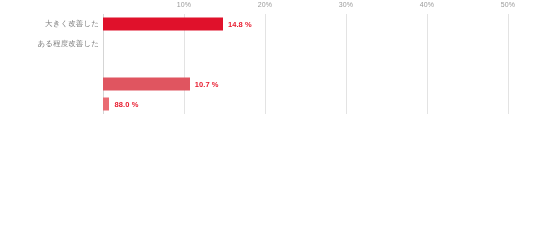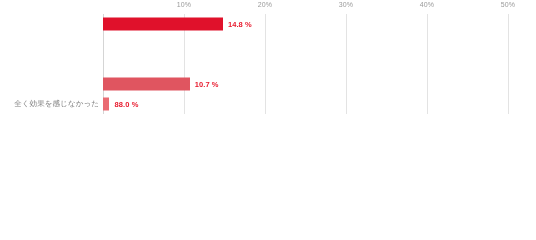--- a/index.html
+++ b/index.html
@@ -118,40 +118,41 @@
   <div class="plot">
     <div class="axis-origin"></div>
     <div class="gridline" style="left: 81px;"></div>
     <div class="gridline" style="left: 162px;"></div>
     <div class="gridline" style="left: 243px;"></div>
     <div class="gridline" style="left: 324px;"></div>
     <div class="gridline" style="left: 405px;"></div>
   </div>
 
   <div class="row" style="top:14px;">
+    <span class="cat-label">大きく改善した</span>
     <div class="bar-wrap">
       <span class="bar" style="width: 119.88px; background: rgb(224, 17, 43);"></span>
       <span class="bar-value">14.8 %</span>
     </div>
   </div>
 
   <div class="row" style="top:34px;">
+    <span class="cat-label">ある程度改善した</span>
   </div>
 
   <div class="row" style="top:54px;">
   </div>
 
   <div class="row" style="top:74px;">
     <div class="bar-wrap">
       <span class="bar" style="width: 86.67px; background: rgb(224, 85, 96);"></span>
       <span class="bar-value">10.7 %</span>
     </div>
   </div>
 
   <div class="row" style="top:94px;">
-    <span class="cat-label">全く効果を感じなかった</span>
     <div class="bar-wrap">
       <span class="bar" style="width: 6.48px; background: rgb(234, 107, 114);"></span>
       <span class="bar-value">88.0 %</span>
     </div>
   </div>
 
 </div>
 
 </body></html>

